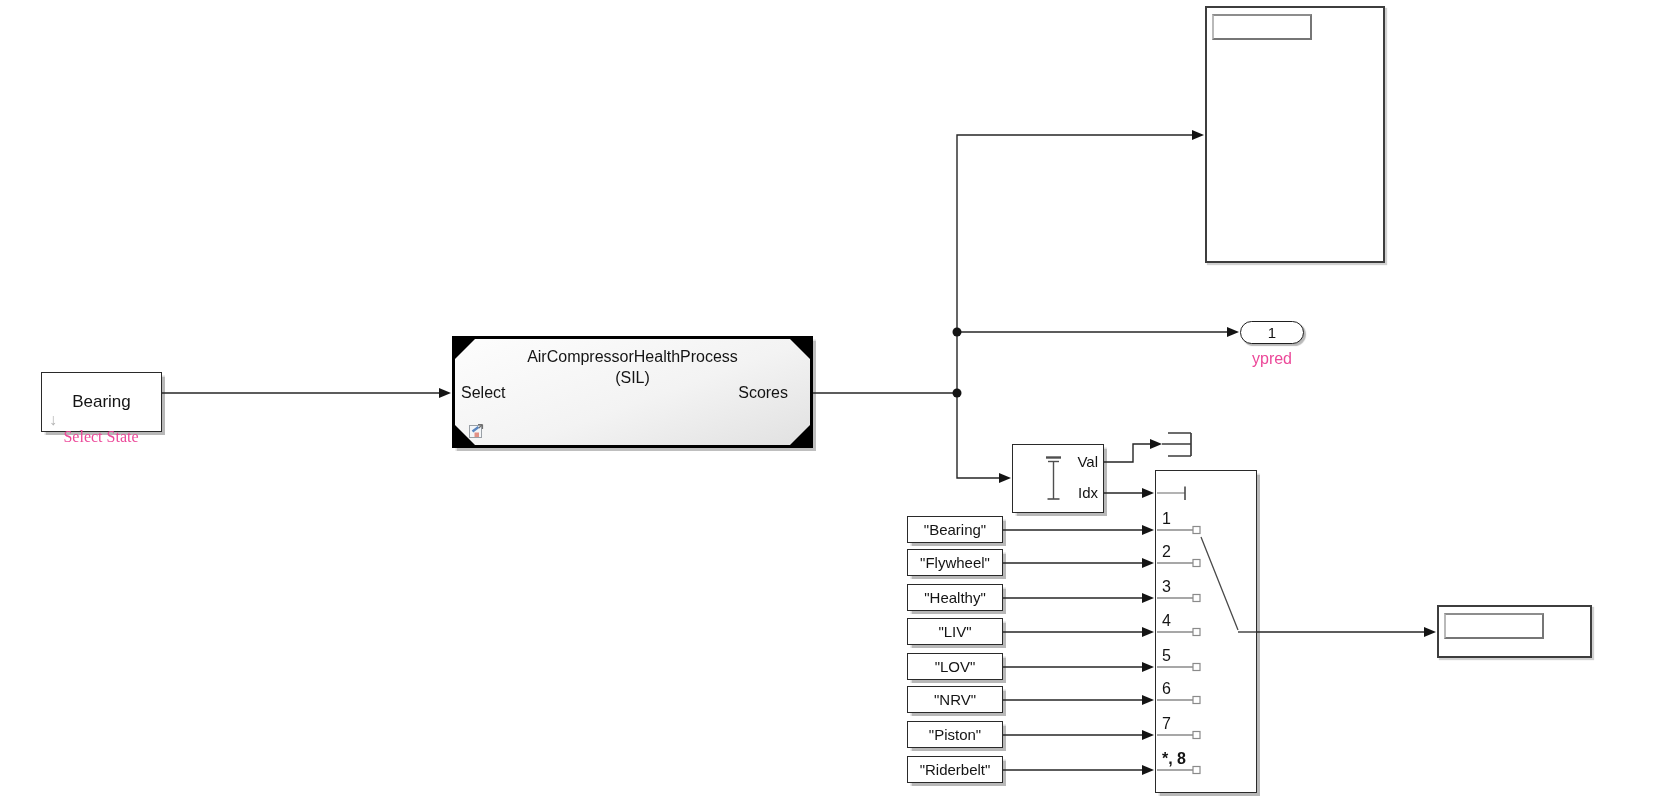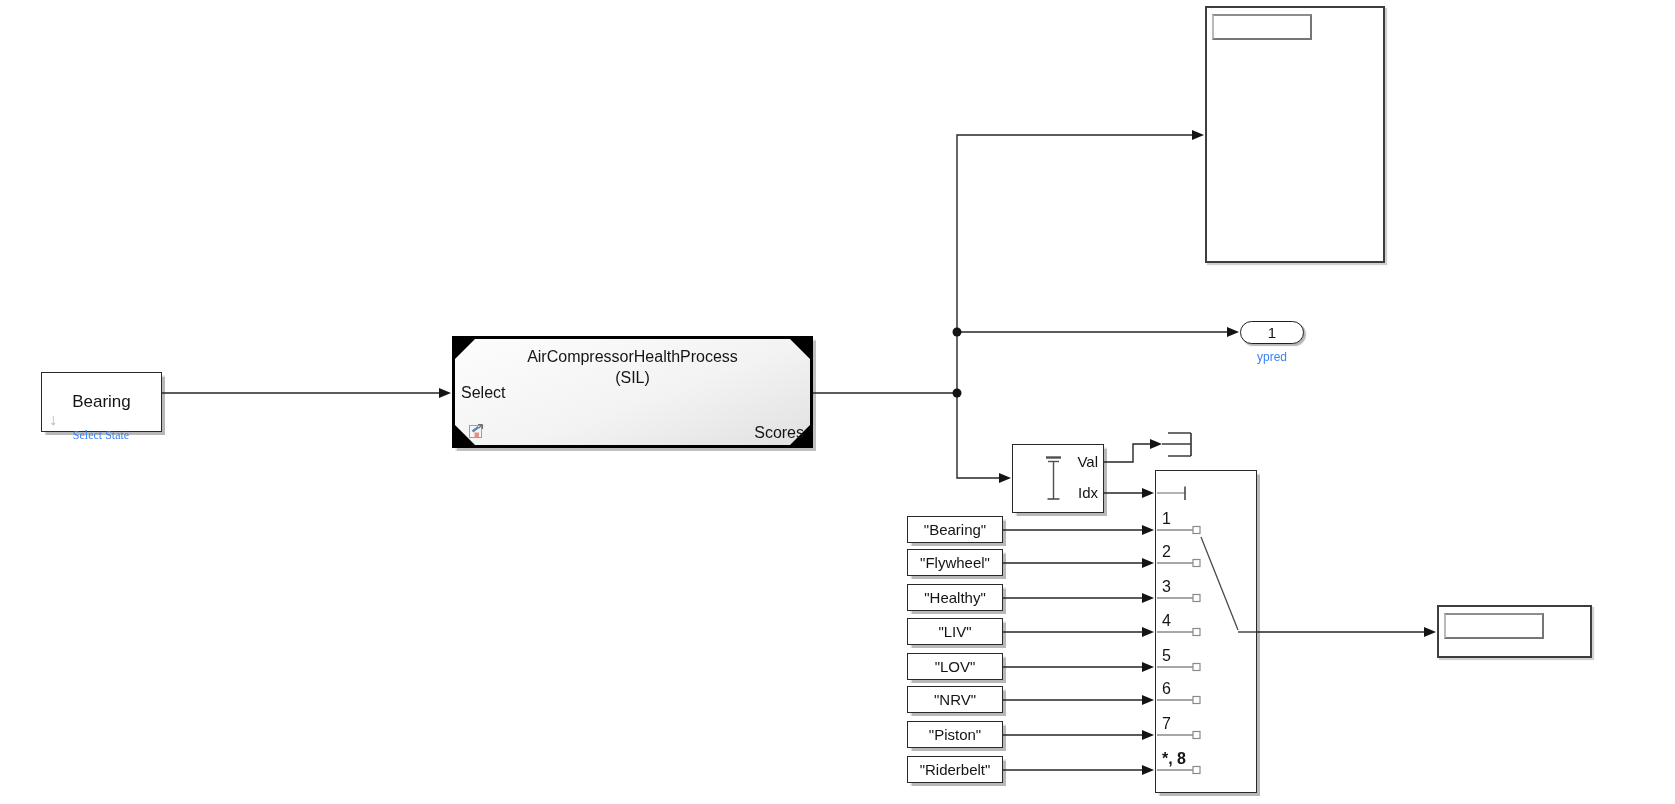--- a/index.html
+++ b/index.html
@@ -7,21 +7,21 @@
     position:relative;width:1675px;height:804px;background:#ffffff;
     font-family:"Liberation Sans",sans-serif;color:#141414;overflow:hidden;
   }
   .wires{position:absolute;left:0;top:0;z-index:20;pointer-events:none;}
   .blk{
     position:absolute;background:#fff;box-sizing:border-box;
     border:1.6px solid #2a2a2a;
     box-shadow:2.5px 2.5px 1px rgba(0,0,0,0.28);
   }
   .center{display:flex;align-items:center;justify-content:center;}
-  .lbl{position:absolute;text-align:center;font-size:12px;color:#3b82f6;}
+  .lbl{position:absolute;text-align:center;font-size:16px;color:#ec4899;}
 
   
   .bearing{left:41px;top:372px;width:121px;height:60px;font-size:17px;}
   .dd-arrow{position:absolute;left:7px;bottom:3px;font-size:16px;font-weight:bold;color:#b3b3b3;line-height:16px;}
   .bearing-lbl{left:26px;top:428px;width:150px;font-family:Liberation Serif, serif;}
 
   
   .sil{
     left:452px;top:336px;width:361px;height:112px;
     border:3px solid #000;box-shadow:2.5px 2.5px 1px rgba(0,0,0,0.25);
@@ -74,21 +74,21 @@
   <div class="blk sil">
     <div class="corner c-tl"></div>
     <div class="corner c-tr"></div>
     <div class="corner c-bl"></div>
     <div class="corner c-br"></div>
     <div class="sil-title">
       <div>AirCompressorHealthProcess</div>
       <div>(SIL)</div>
     </div>
     <span class="sil-port" style="left:6px;">Select</span>
-    <span class="sil-port" style="right:6px;margin-top:40px;">Scores</span>
+    <span class="sil-port" style="right:22px;">Scores</span>
     <span class="sil-badge">
       <svg width="17" height="17" viewBox="0 0 17 17">
         <rect x="1.5" y="3.5" width="12" height="12" fill="#f4f6f8" stroke="#9aa0a6" stroke-width="1"></rect>
         <path d="M4.5 9.5 L10.5 5" stroke="#5b86c0" stroke-width="2.4" fill="none"></path>
         <path d="M10 2.5 h4.5 M14.5 2.5 v4.5 M14.5 2.5 L10.8 6" stroke="#707070" stroke-width="1.2" fill="none"></path>
         <rect x="6.5" y="10.5" width="4.5" height="4.5" fill="#e39186"></rect>
       </svg>
     </span>
   </div>
 

